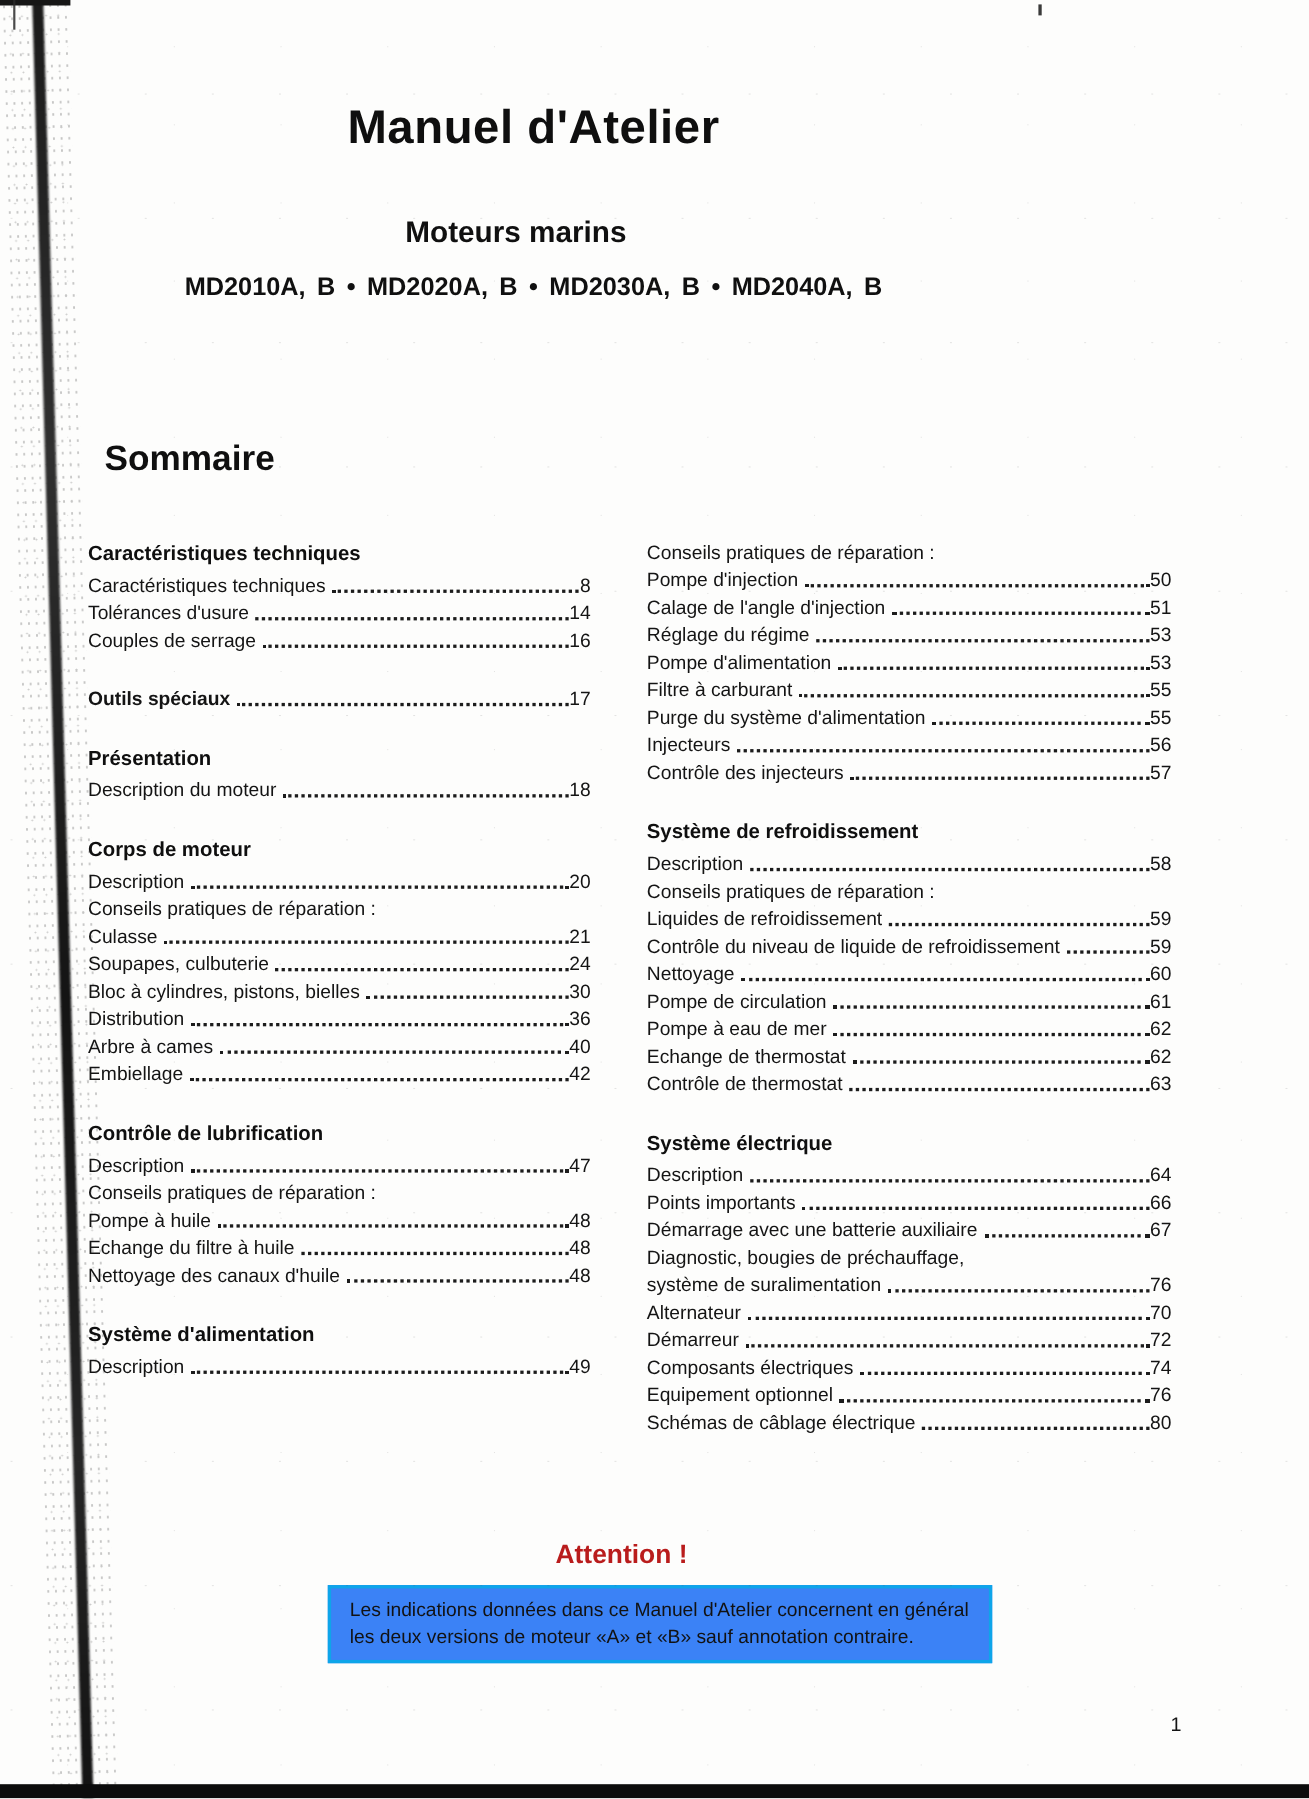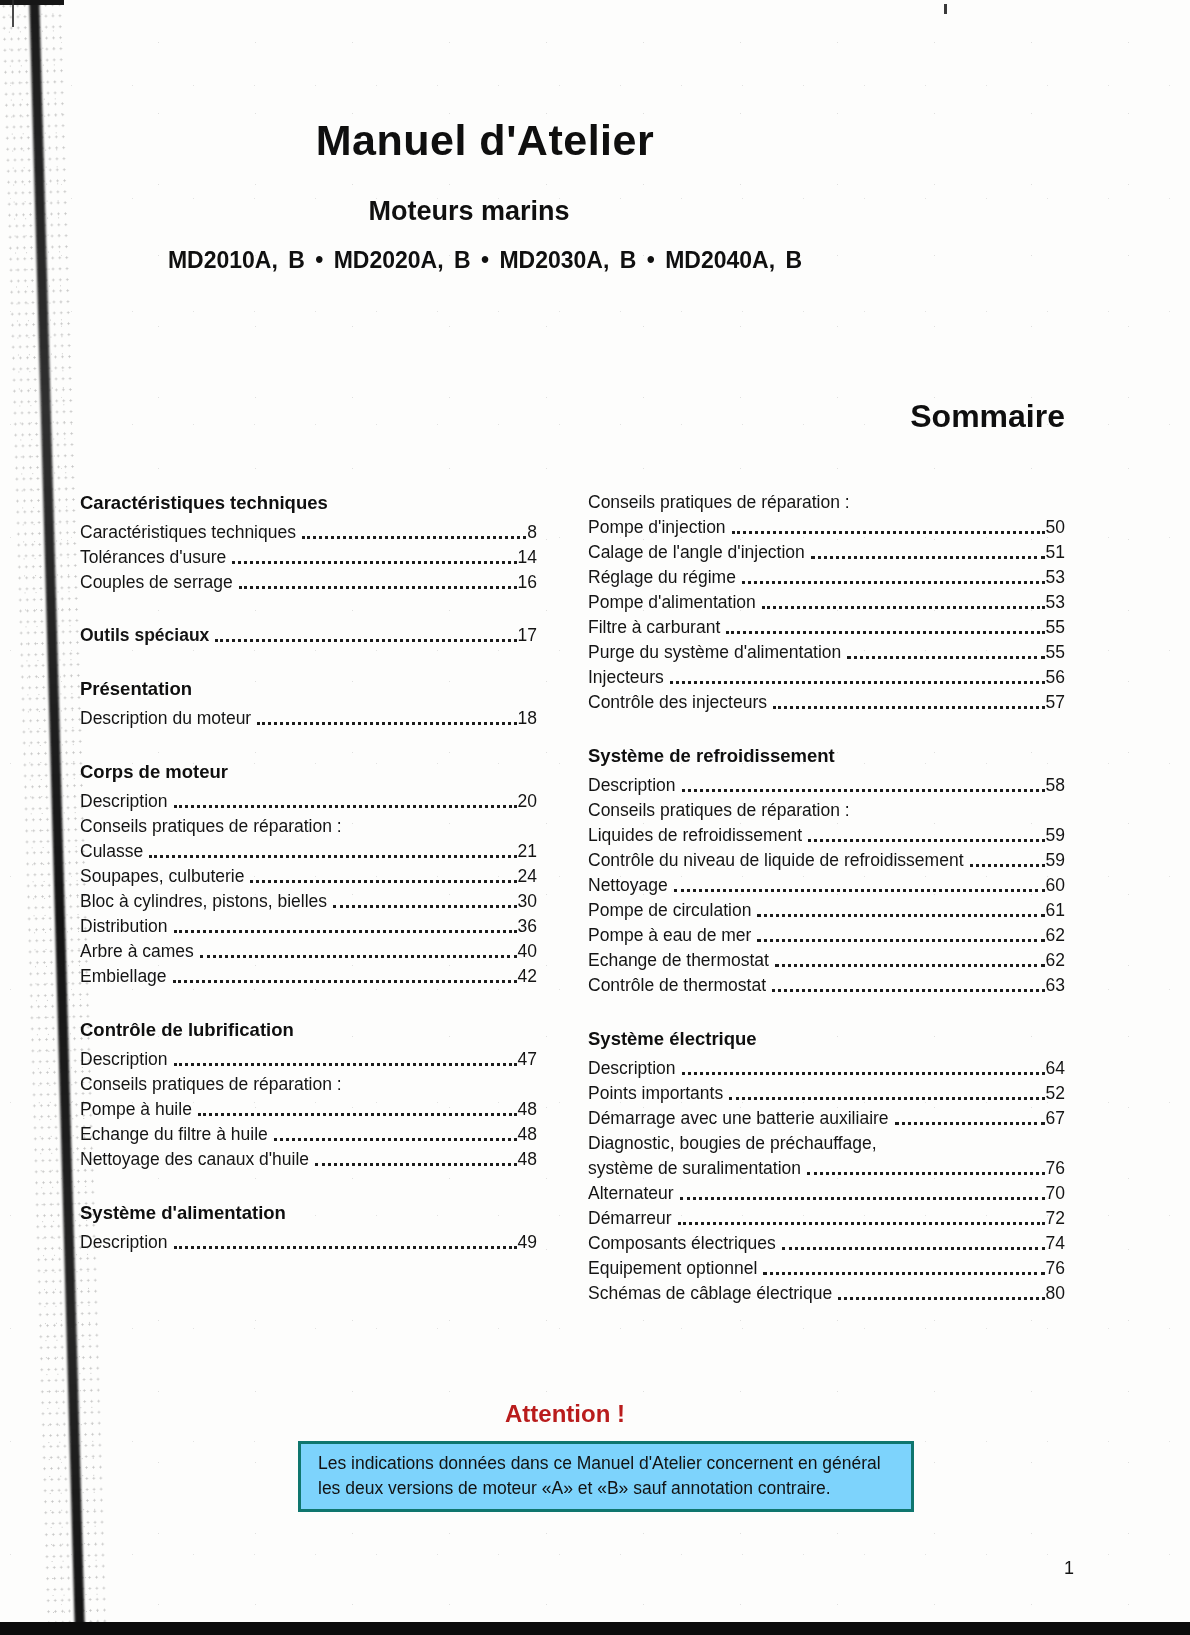--- a/index.html
+++ b/index.html
@@ -36,26 +36,26 @@
     background-position:13px 7px,41px 29px;
     opacity:.14;
   }
   .bottom-scan-bar{position:absolute;left:0;bottom:0;width:100%;height:13px;background:#0c0c0c;}
   .top-left-bar{position:absolute;left:0;top:0;width:64px;height:5px;background:#161616;}
   .top-tick{position:absolute;left:12px;top:0;width:2px;height:27px;background:#2a2a2a;opacity:.85;}
   .top-right-tick{position:absolute;left:944px;top:4px;width:3px;height:10px;background:#3a3a3a;}
 
   
   .doc-title{position:absolute;top:92px;left:60px;width:850px;text-align:center;
-    font-size:43px;font-weight:bold;color:#0f0f0f;letter-spacing:0.5px;margin-top:24px;}
+    font-size:43px;font-weight:bold;color:#0f0f0f;letter-spacing:0.5px;}
   .doc-subtitle{position:absolute;top:196px;left:44px;width:850px;text-align:center;
     font-size:27px;font-weight:bold;color:#101010;}
   .doc-models{position:absolute;top:247px;left:60px;width:850px;text-align:center;
     font-size:23px;font-weight:bold;color:#101010;word-spacing:4px;}
-  .sommaire-heading{position:absolute;top:398px;left:95px;width:970px;text-align:right;
+  .sommaire-heading{position:absolute;top:398px;left:95px;width:970px;text-align:left;
     font-size:32px;font-weight:bold;color:#0f0f0f;}
 
   
   .toc-col{position:absolute;top:488px;}
   #toc-left{left:80px;width:457px;}
   #toc-right{left:588px;width:477px;}
   .toc-section{margin-bottom:28px;}
   #toc-left .toc-section:nth-child(5){margin-top:25px;}
   #toc-right .toc-section:nth-child(2){margin-top:20px;}
   #toc-right .toc-section:nth-child(3){}
@@ -64,22 +64,22 @@
   .toc-row{display:flex;align-items:flex-end;height:25px;font-size:17.5px;}
   .toc-row.bold .toc-label{font-weight:bold;}
   .toc-label{white-space:nowrap;}
   .toc-dots{flex:1 1 auto;min-width:10px;border-bottom:3px dotted #1c1c1c;margin:0 1px 4px 6px;}
   .toc-page{white-space:nowrap;}
 
   
   .attention-heading{position:absolute;top:1400px;left:60px;width:1010px;text-align:center;
     font-size:24px;font-weight:bold;color:#b91c1c;}
   .attention-box{position:absolute;top:1441px;left:298px;width:566px;
-    border:3px solid #0f766e;padding:7px 27px 9px 17px;
-    font-size:17.5px;line-height:24.5px;color:#121212;background:#7dd3fc;}
+    border:3px solid #0ea5e9;padding:7px 15px 9px 17px;
+    font-size:17.5px;line-height:24.5px;color:#121212;background:#3b82f6;}
 
   .page-number{position:absolute;top:1558px;left:1064px;font-size:18px;color:#141414;}
 </style>
 </head>
 <body>
 
 <div class="page">
 
   <div class="spine-speckle"></div>
   <div class="scan-spine"></div>
@@ -298,21 +298,21 @@
       <div class="toc-section">
         <div class="toc-heading">Système électrique</div>
         <div class="toc-row">
           <span class="toc-label">Description</span>
           <span class="toc-dots"></span>
           <span class="toc-page">64</span>
         </div>
         <div class="toc-row">
           <span class="toc-label">Points importants</span>
           <span class="toc-dots"></span>
-          <span class="toc-page">52</span>
+          <span class="toc-page">66</span>
         </div>
         <div class="toc-row">
           <span class="toc-label">Démarrage avec une batterie auxiliaire</span>
           <span class="toc-dots"></span>
           <span class="toc-page">67</span>
         </div>
         <div class="toc-row">
           <span class="toc-label">Diagnostic, bougies de préchauffage,</span>
         </div>
         <div class="toc-row">

